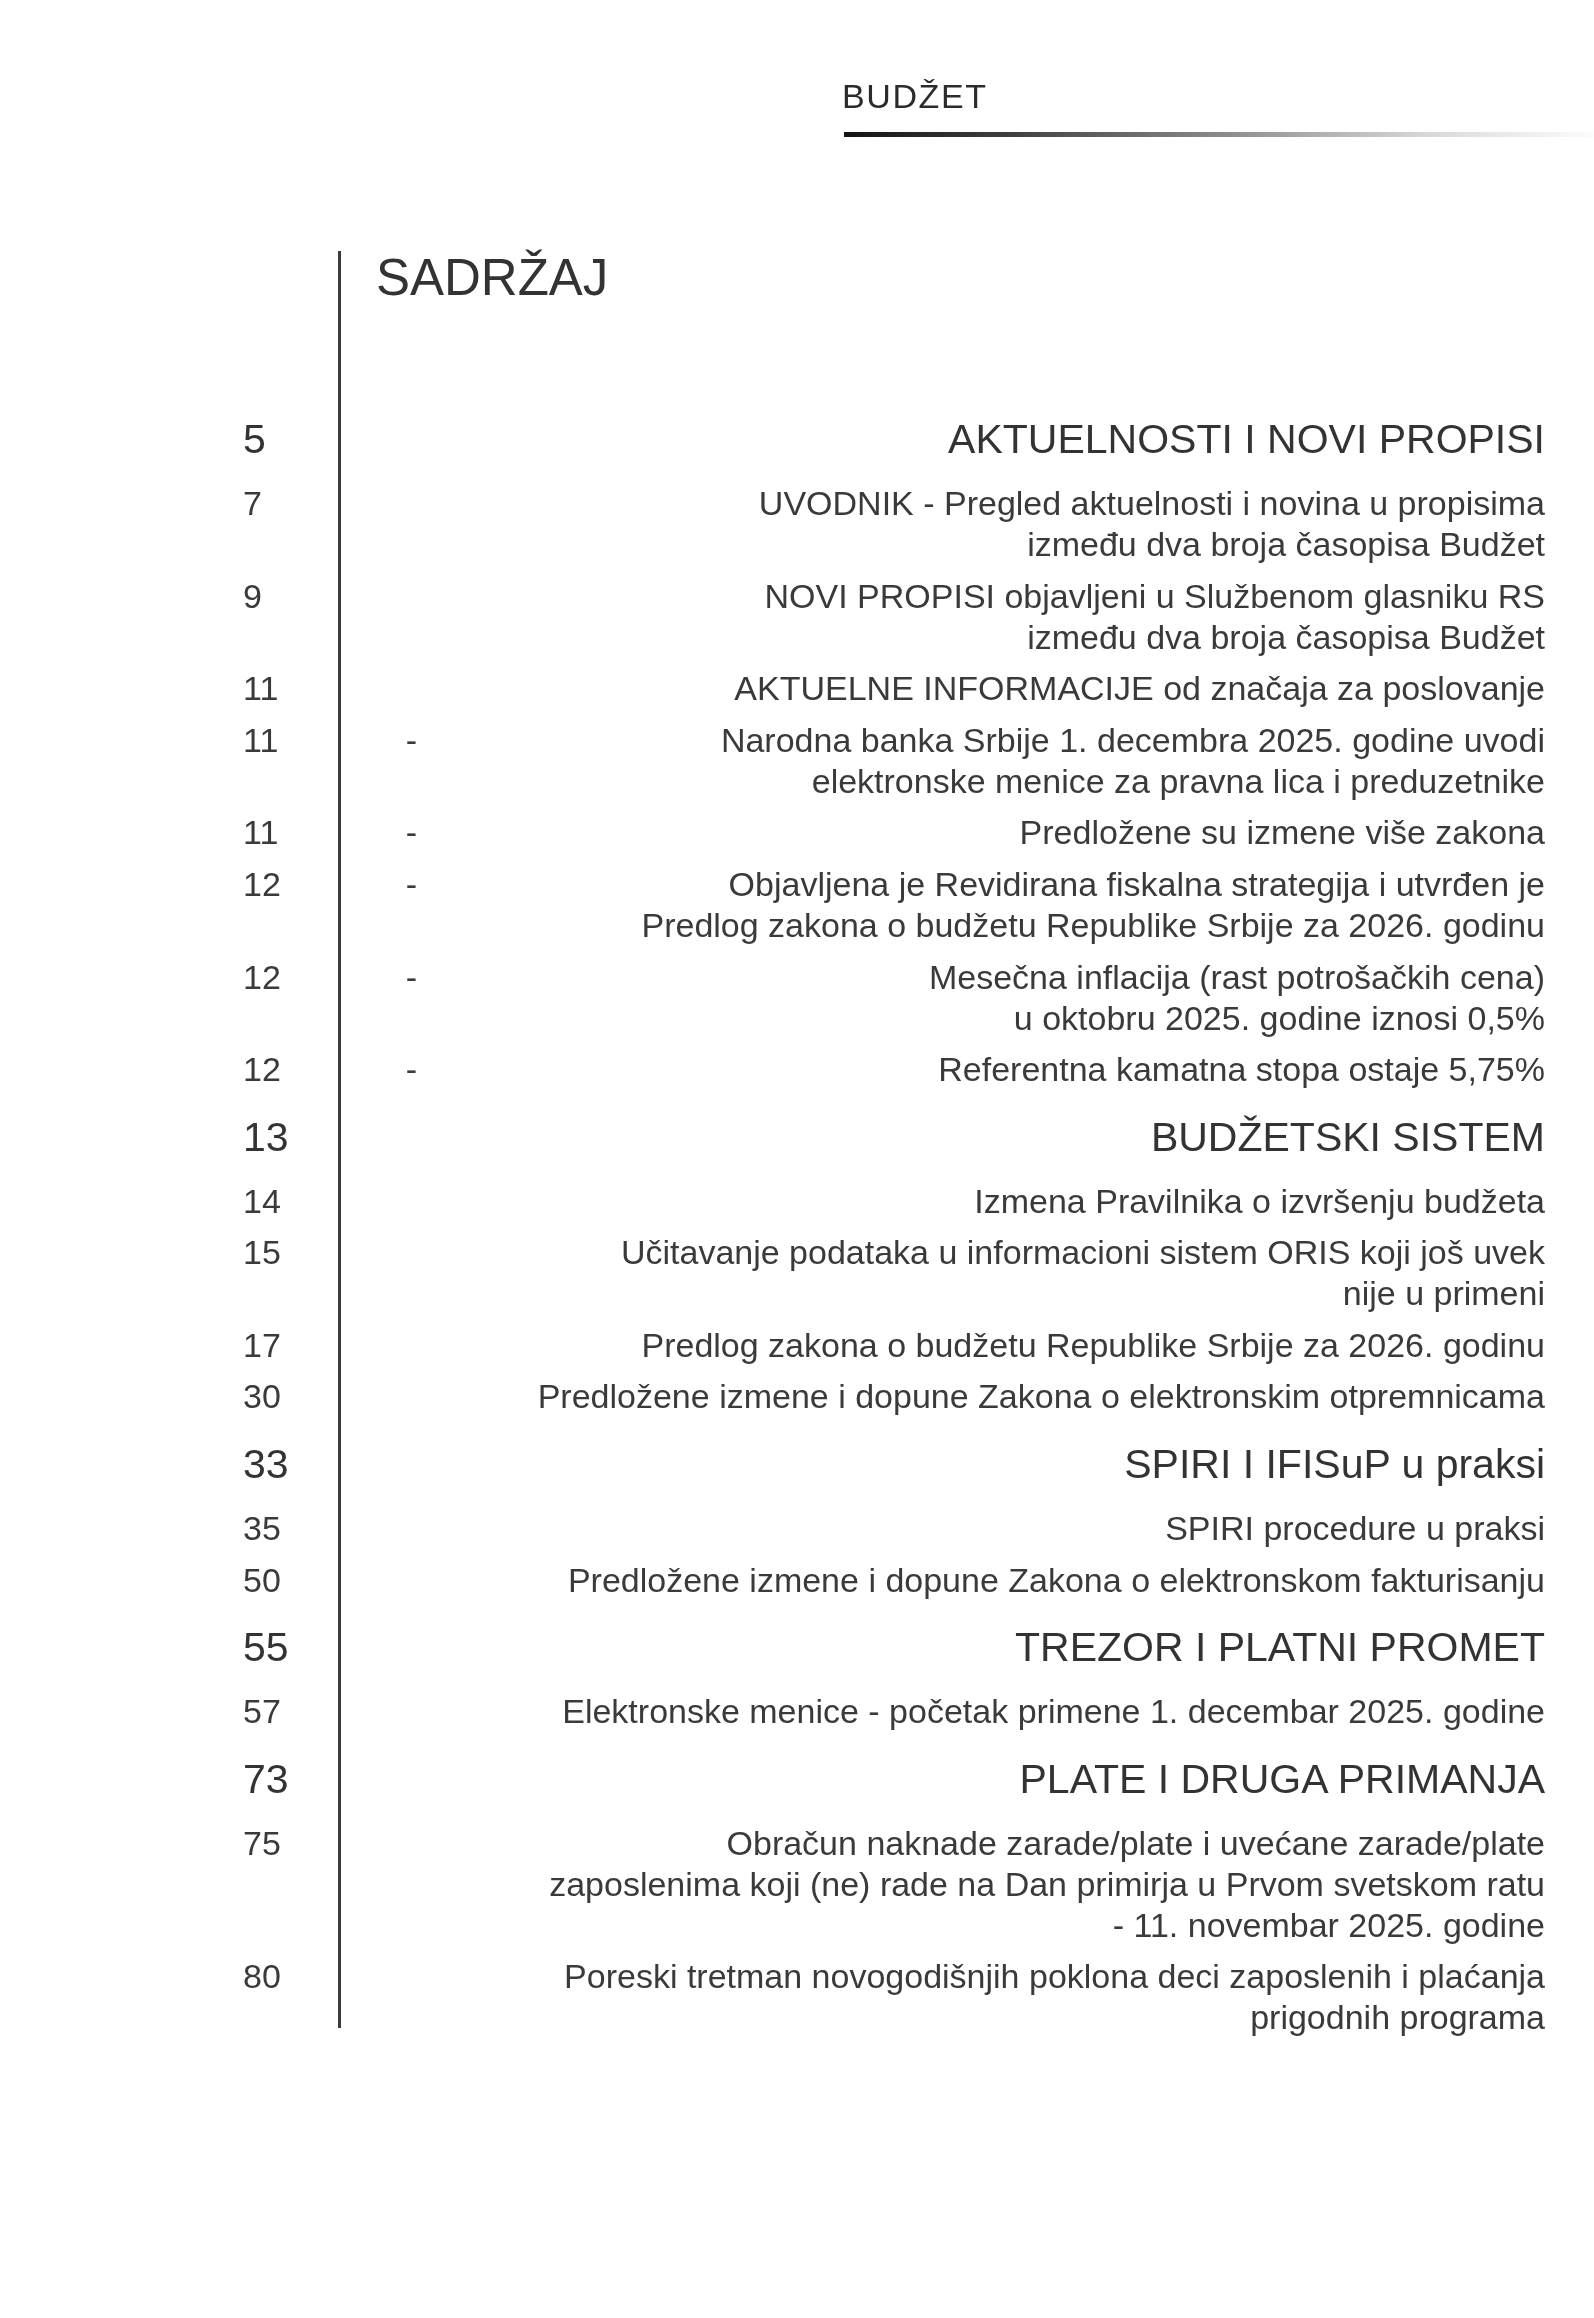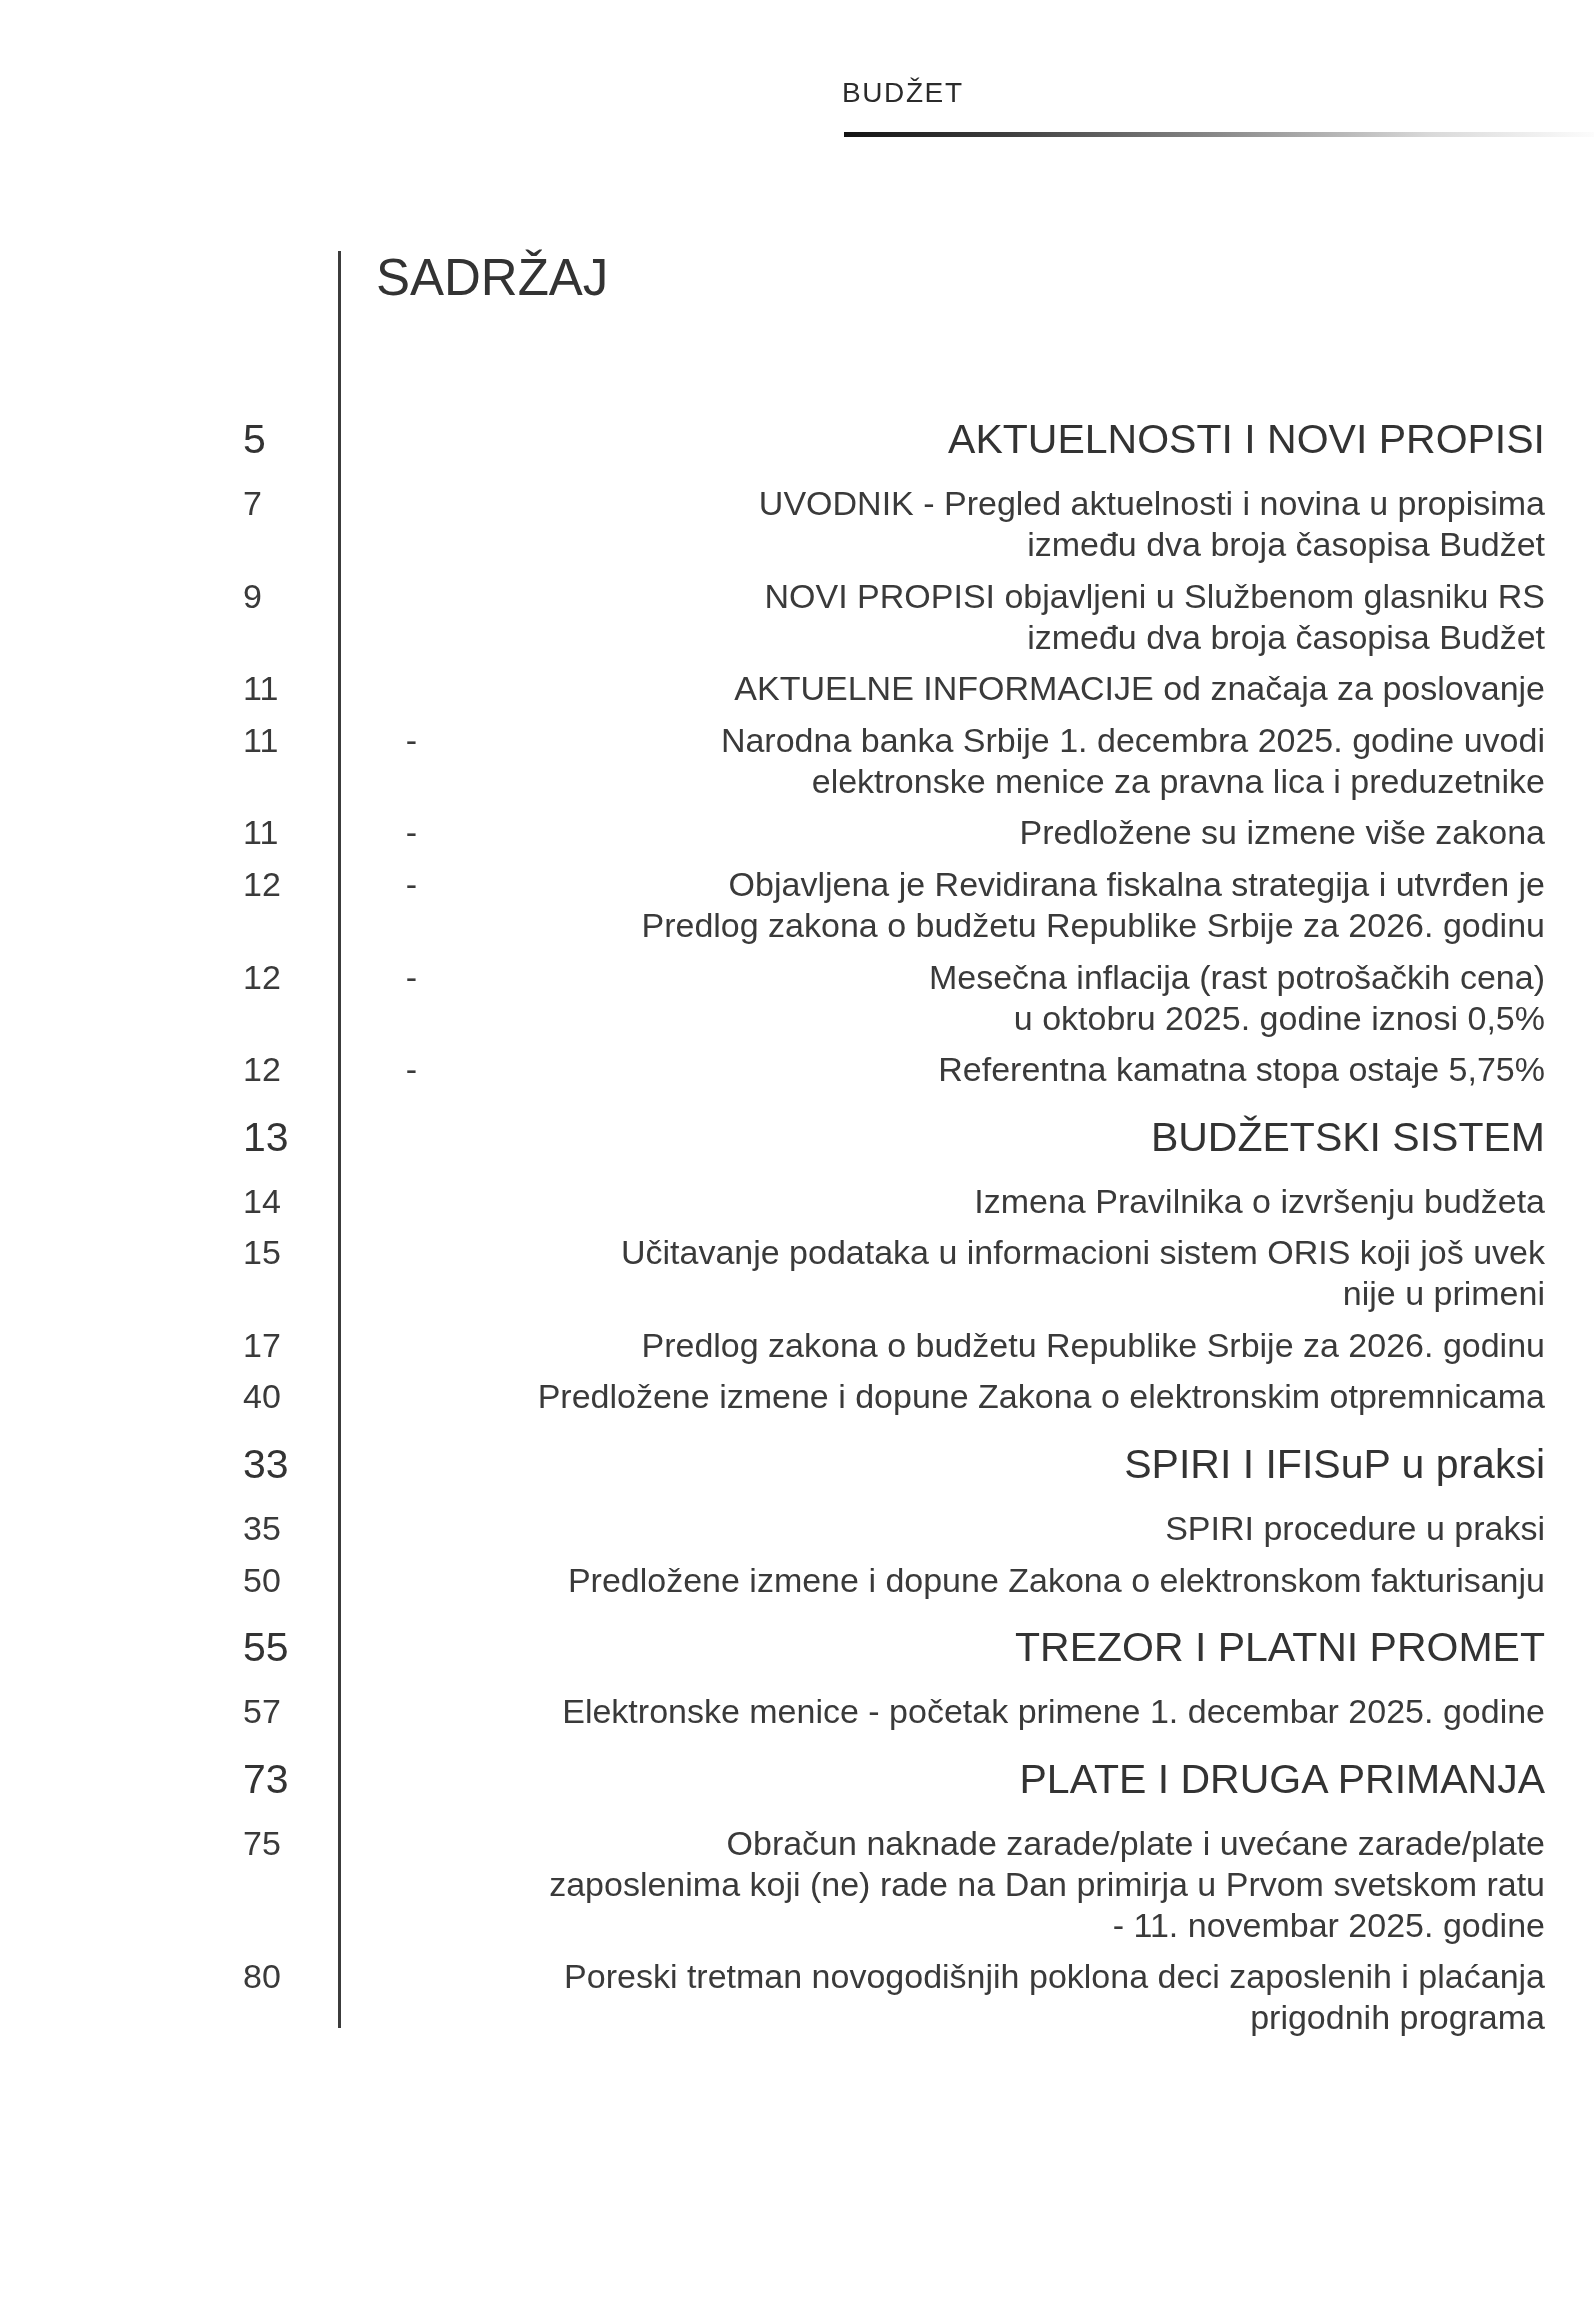--- a/index.html
+++ b/index.html
@@ -7,21 +7,21 @@
     position:relative;
     width:1594px;height:2319px;
     background:#ffffff;
     font-family:"Liberation Sans","DejaVu Sans",sans-serif;
     color:#3a3a3a;
     overflow:hidden;
   }
   
   .brand{
     position:absolute;left:842px;top:79px;
-    font-size:28px;line-height:1;font-weight:300;
+    font-size:34px;line-height:1;font-weight:300;
     letter-spacing:1.6px;color:#2b2b2b;white-space:nowrap;
   }
   .rule{
     position:absolute;left:844px;right:0;top:132px;height:4.9px;
     background:linear-gradient(90deg,#131313 0%,#3f3f3f 22%,#8f8f8f 52%,#d9d9d9 78%,#fcfcfc 100%);
   }
   
   .toc{position:absolute;left:0;right:0;top:245px;}
   .vline{
     position:absolute;left:338px;top:5.7px;bottom:9.8px;width:2.5px;
@@ -127,21 +127,21 @@
         <div class="entry item">
           <div class="num">15</div>
           <div class="txt">Učitavanje podataka u informacioni sistem ORIS koji još uvek
 nije u primeni</div>
         </div>
         <div class="entry item">
           <div class="num">17</div>
           <div class="txt">Predlog zakona o budžetu Republike Srbije za 2026. godinu</div>
         </div>
         <div class="entry item">
-          <div class="num">40</div>
+          <div class="num">30</div>
           <div class="txt">Predložene izmene i dopune Zakona o elektronskim otpremnicama</div>
         </div>
         <div class="entry heading">
           <div class="num">33</div>
           <div class="txt">SPIRI I IFISuP u praksi</div>
         </div>
         <div class="entry item">
           <div class="num">35</div>
           <div class="txt">SPIRI procedure u praksi</div>
         </div>

